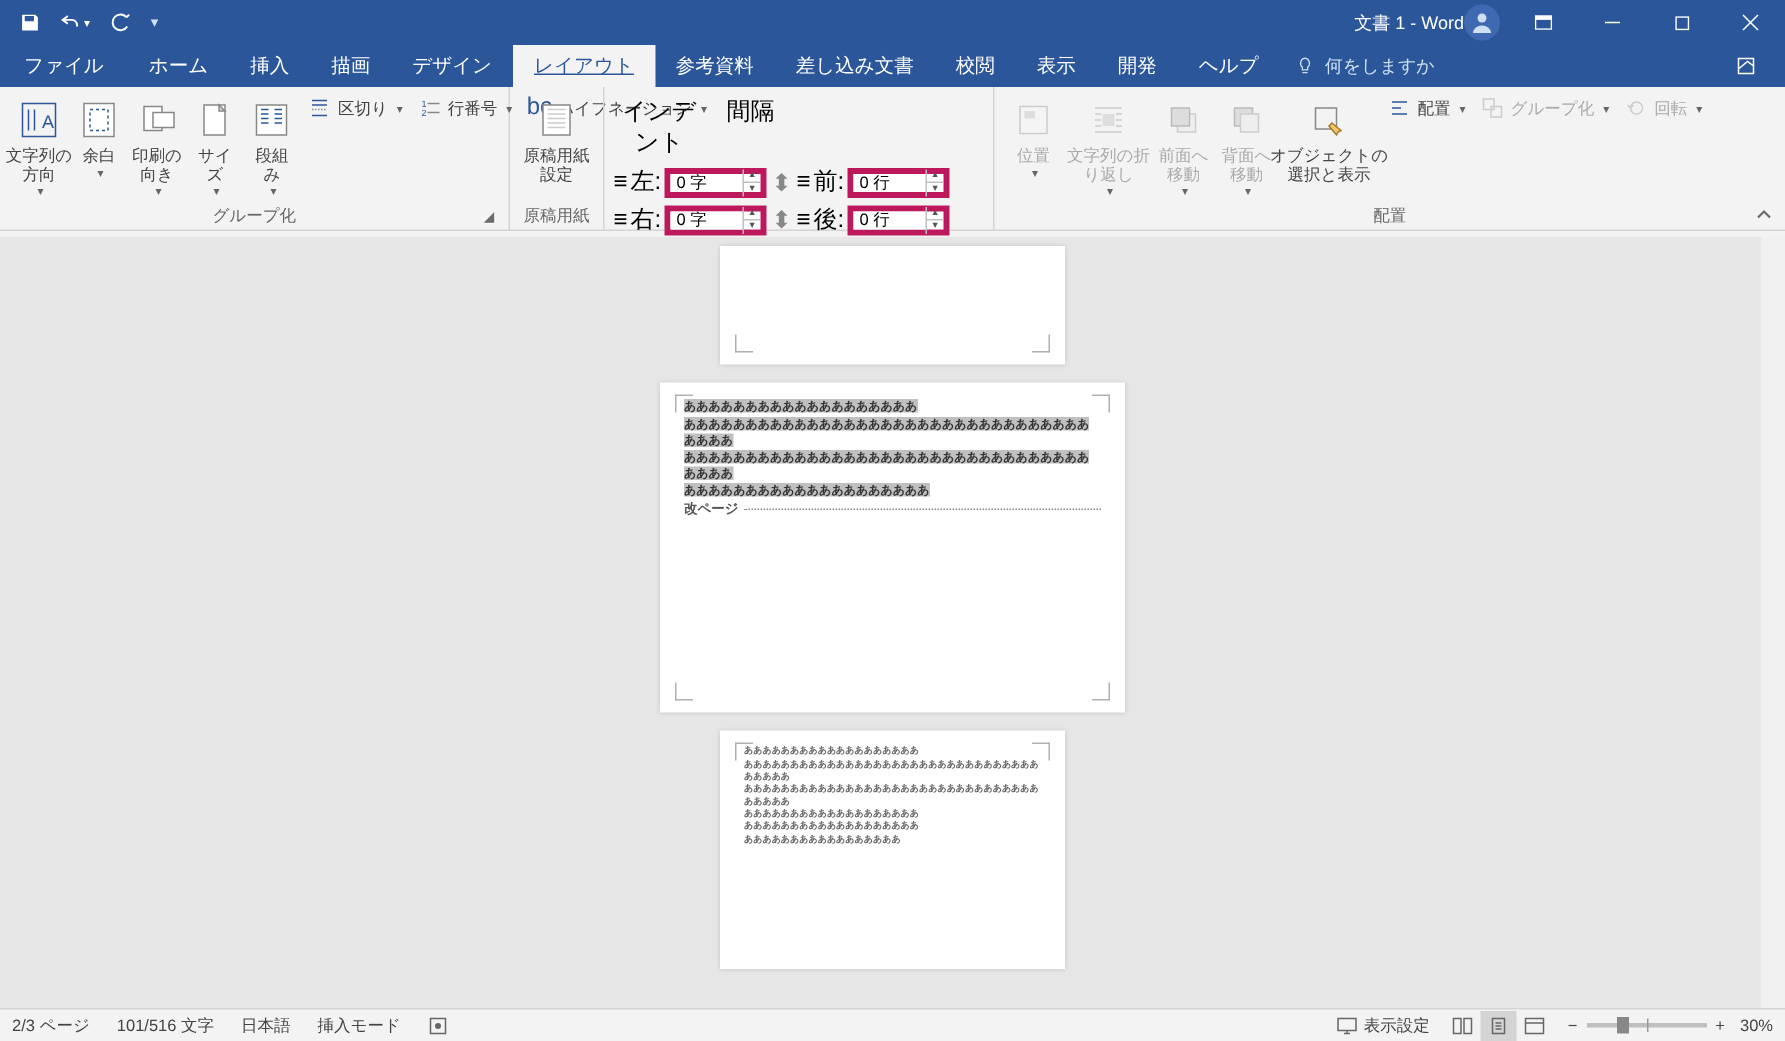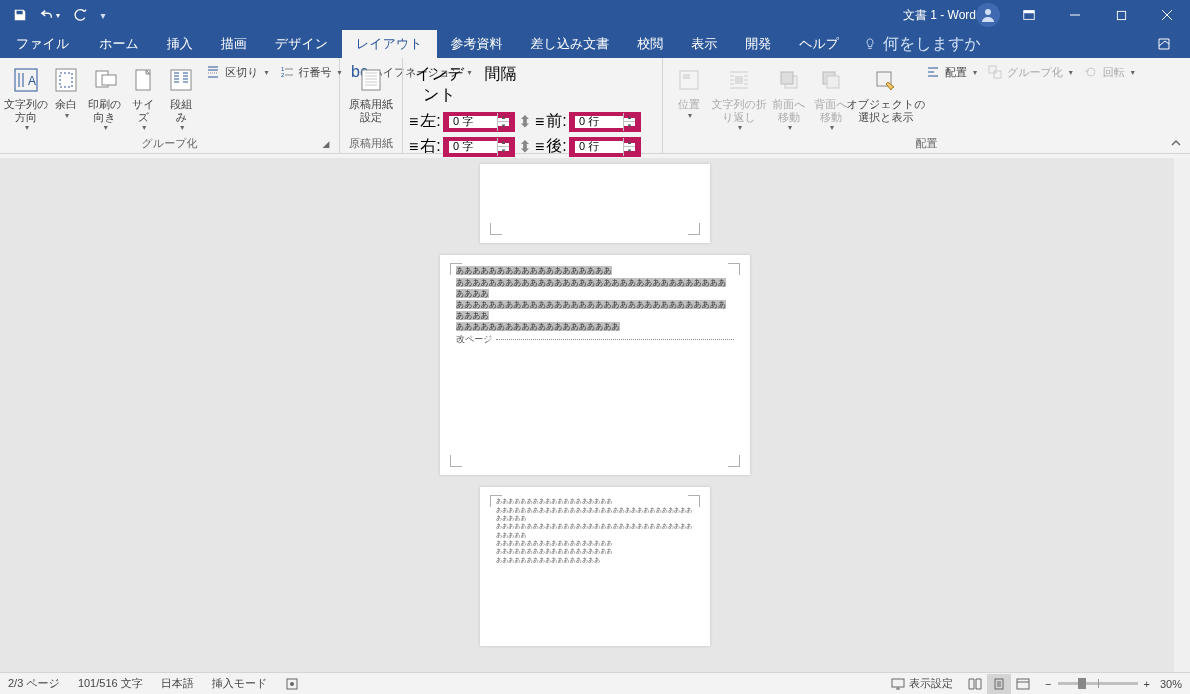--- a/index.html
+++ b/index.html
@@ -10,24 +10,24 @@
 .titlebar .qat { display: flex; align-items: center; gap: 2px; padding-left: 6px; }
 .titlebar .qat-btn { width: 28px; height: 24px; display: flex; align-items: center; justify-content: center; cursor: pointer; }
 .titlebar .title { flex: 1; text-align: right; }
 .titlebar .controls { display: flex; align-items: center; }
 .titlebar .ctrl-btn { width: 46px; height: 30px; display: flex; align-items: center; justify-content: center; cursor: pointer; }
 .user-avatar { width: 24px; height: 24px; border-radius: 50%; background: #3f6ab1; display: flex; align-items: center; justify-content: center; margin-right: 6px; }
 
 
 .tabbar { height: 28px; background: #2b579a; display: flex; align-items: stretch; color: #fff; font-size: 13px; }
 .tab { padding: 0 14px; display: flex; align-items: center; cursor: pointer; }
-.tab.active { background: #f3f3f3; color: #2b579a; }
+.tab.active { background: #f3f3f3; color: #2b579a; text-decoration: underline; }
 .tab.file { padding: 0 16px; }
 .tell-me { display: flex; align-items: center; gap: 6px; padding: 0 10px; color: #cfe0f5; }
-.tell-me input { background: transparent; border: none; color: #fff; outline: none; font-size: 16px; }
+.tell-me input { background: transparent; border: none; color: #fff; outline: none; font-size: 12px; }
 .tell-me input::placeholder { color: #cfe0f5; }
 .tabbar-right { margin-left: auto; display: flex; align-items: center; padding-right: 10px; }
 .share-btn { width: 32px; height: 28px; display: flex; align-items: center; justify-content: center; cursor: pointer; }
 
 
 .ribbon { height: 96px; background: #f3f3f3; border-bottom: 1px solid #d4d4d4; display: flex; position: relative; }
 .ribbon-group { border-right: 1px solid #d4d4d4; display: flex; flex-direction: column; padding: 4px 6px 2px 6px; }
 .ribbon-group .group-body { flex: 1; display: flex; align-items: flex-start; gap: 2px; }
 .ribbon-group .group-label { text-align: center; font-size: 11px; color: #666; padding-top: 2px; position: relative; }
 .group-label .launcher { position: absolute; right: 0; bottom: 0; width: 14px; height: 14px; cursor: pointer; color: #6b6b6b; font-size: 9px; display: flex; align-items: center; justify-content: center; }
@@ -35,34 +35,34 @@
 .rb-big .icon-lg { width: 32px; height: 32px; margin-bottom: 2px; display: flex; align-items: center; justify-content: center; }
 .rb-big.disabled { color: #aaa; cursor: default; }
 .rb-small-col { display: flex; flex-direction: row; gap: 2px; }
 .rb-small { display: flex; align-items: center; gap: 4px; font-size: 11px; color: #444; padding: 2px 4px; cursor: pointer; white-space: nowrap; }
 .rb-small .icon-sm { width: 16px; height: 16px; display: flex; align-items: center; justify-content: center; }
 .dd-caret { font-size: 8px; color: #666; margin-left: 2px; }
 .indent-hdr { display: flex; }
 .indent-hdr > div { flex: 1; text-align: center; padding: 2px; }
 .indent-row { display: flex; align-items: center; gap: 2px; padding: 1px 0; }
 .indent-row .lbl { width: 32px; text-align: right; display: flex; align-items: center; gap: 2px; }
-.spinbox { display: flex; align-items: center; border: 6px solid #be185d; background: #fff; height: 20px; }
+.spinbox { display: flex; align-items: center; border: 4px solid #be185d; background: #fff; height: 20px; }
 .spinbox input { width: 48px; border: none; outline: none; font-size: 11px; padding: 0 4px; }
 .spinbox .spins { display: flex; flex-direction: column; width: 12px; }
 .spinbox .spins span { height: 9px; font-size: 7px; line-height: 7px; text-align: center; border-left: 1px solid #c0c0c0; cursor: pointer; color: #555; }
 .spinbox .spins span:first-child { border-bottom: 1px solid #c0c0c0; }
 .link-icon { width: 16px; display: flex; align-items: center; justify-content: center; color: #888; }
 .collapse-btn { position: absolute; bottom: 4px; right: 8px; cursor: pointer; color: #6b6b6b; }
 
 
 .ruler-strip { height: 4px; background: #f3f3f3; }
 
 
 .doc-area { flex: 1; background: #e6e6e6; overflow: auto; position: relative; display: flex; flex-direction: column; align-items: center; padding: 0 0 20px 0; }
-.page { background: #fff; box-shadow: 0 0 3px rgba(0,0,0,0.15); position: relative; margin: 6px 0; }
+.page { background: #fff; box-shadow: 0 0 3px rgba(0,0,0,0.15); position: relative; margin: 6px 0; font-weight: bold; }
 .page-crop { padding: 10px 16px; position: relative; }
 .page .corner { position: absolute; width: 12px; height: 12px; border-color: #b0b0b0; }
 .page .corner.tl { top: 8px; left: 10px; border-top: 1px solid #b0b0b0; border-left: 1px solid #b0b0b0; }
 .page .corner.tr { top: 8px; right: 10px; border-top: 1px solid #b0b0b0; border-right: 1px solid #b0b0b0; }
 .page .corner.bl { bottom: 8px; left: 10px; border-bottom: 1px solid #b0b0b0; border-left: 1px solid #b0b0b0; }
 .page .corner.br { bottom: 8px; right: 10px; border-bottom: 1px solid #b0b0b0; border-right: 1px solid #b0b0b0; }
 .page-text { font-size: 8px; line-height: 1.4; color: #666; word-break: break-all; }
 .page-text.selected span { background: #c0c0c0; color: #333; }
 .page-break { display: flex; align-items: center; font-size: 9px; color: #555; gap: 4px; }
 .page-break .dots { flex: 1; border-bottom: 1px dotted #888; }

